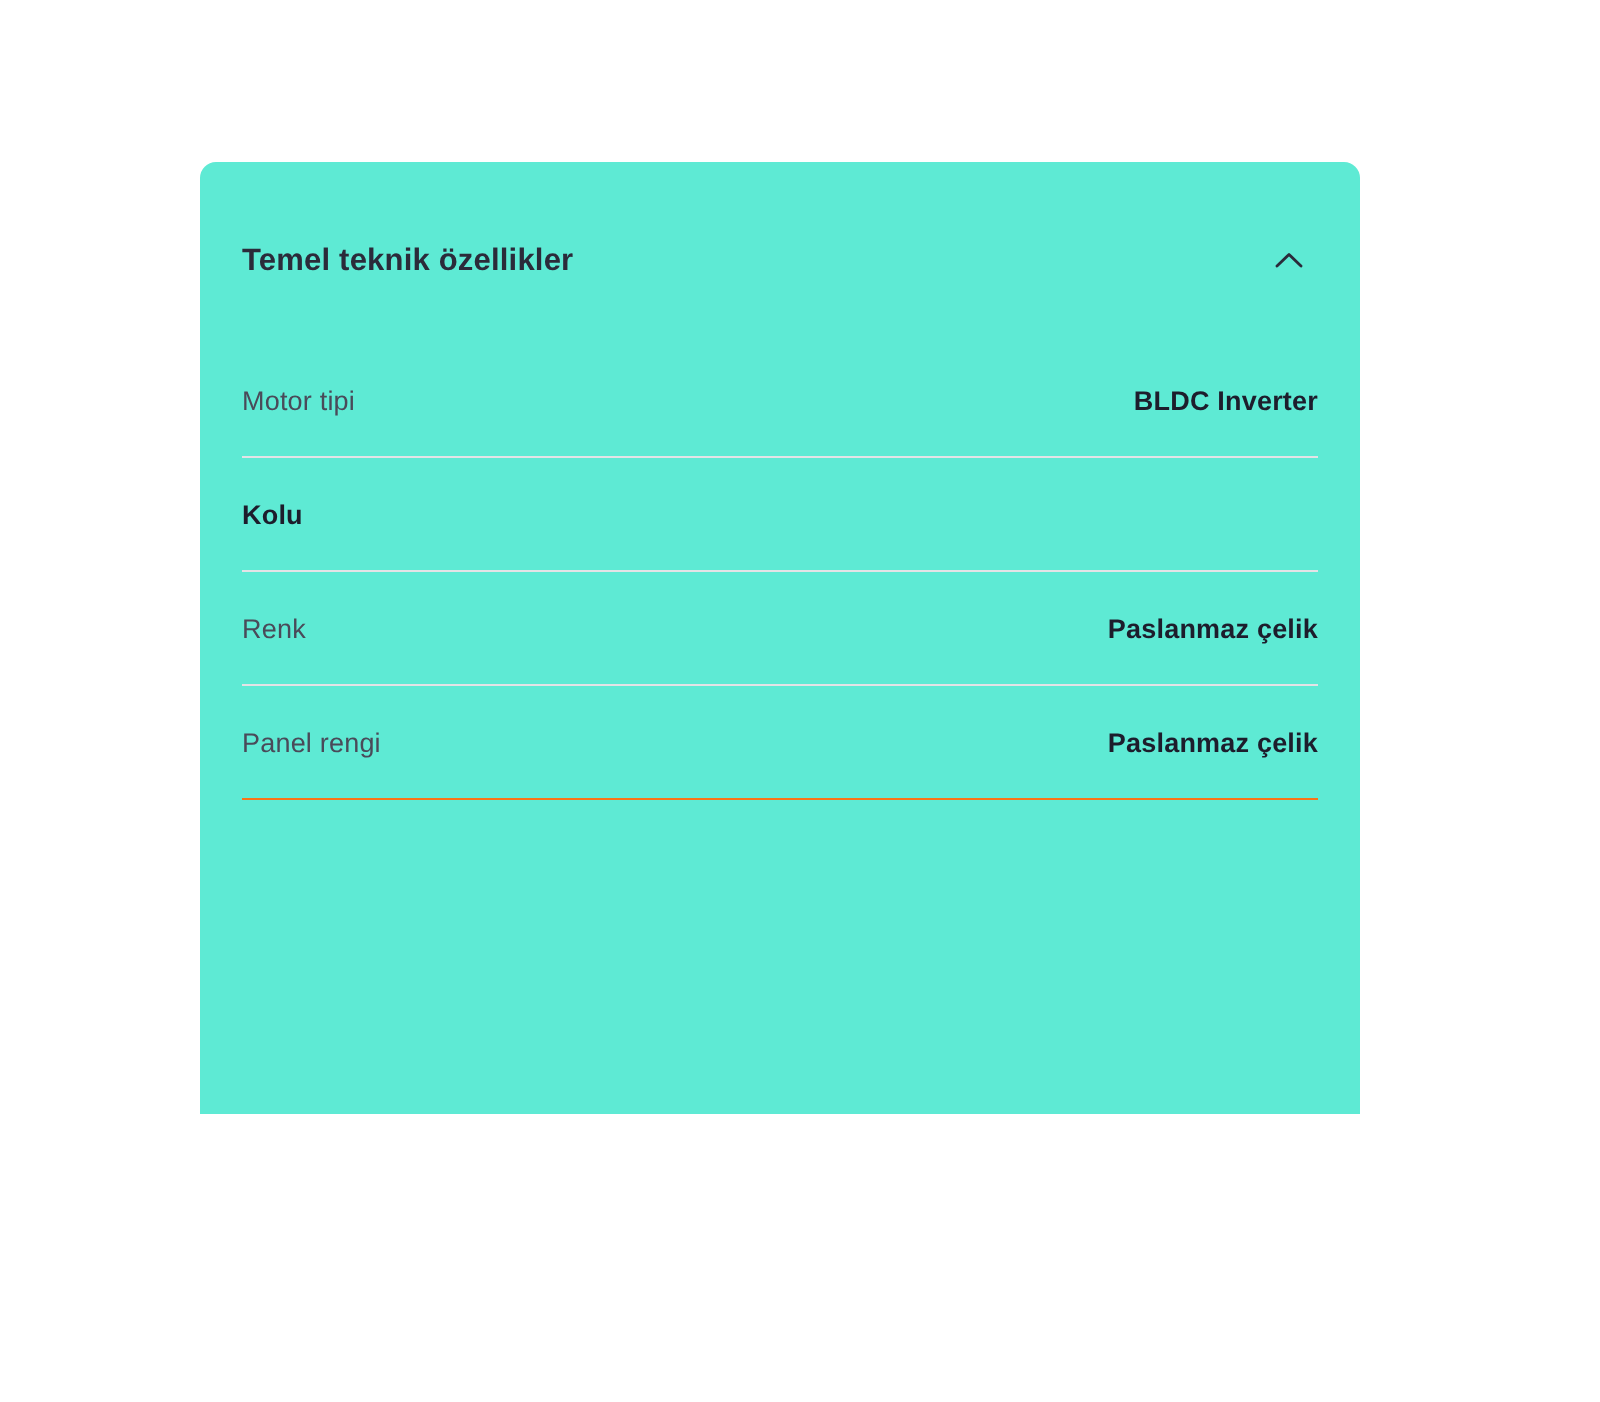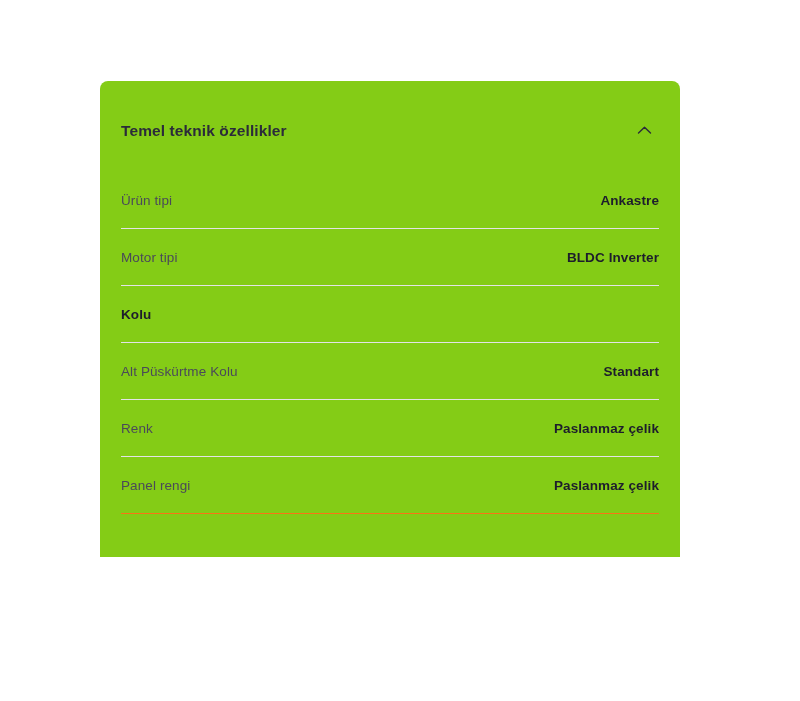--- a/index.html
+++ b/index.html
@@ -18,21 +18,21 @@
     background: #ffffff;
     overflow: hidden;
   }
 
   .spec-card {
     position: absolute;
     left: 100px;
     top: 81px;
     width: 580px;
     height: 476px;
-    background: #84cc16;
+    background: #5eead4;
     border-radius: 8px 8px 0 0;
     box-sizing: border-box;
     padding: 0 21px;
     overflow: hidden;
   }
 
   .card-header {
     display: flex;
     align-items: center;
     justify-content: space-between;
@@ -104,39 +104,31 @@
       <div class="card-title">Temel teknik özellikler</div>
       <button class="collapse-toggle">
         <span class="chevron-up">
           <svg width="17" height="17" viewBox="0 0 17 17" fill="none" xmlns="http://www.w3.org/2000/svg">
             <path d="M2.5 11 L8.5 5.2 L14.5 11" stroke="#2b2b3a" stroke-width="1.4" fill="none" stroke-linecap="round" stroke-linejoin="round"></path>
           </svg>
         </span>
       </button>
     </div>
 
-    <div class="spec-row">
-      <span class="spec-label">Ürün tipi</span>
-      <span class="spec-value">Ankastre</span>
-    </div>
 
 
     <div class="spec-row">
       <span class="spec-label">Motor tipi</span>
       <span class="spec-value">BLDC Inverter</span>
     </div>
 
     <div class="spec-row">
       <span class="spec-value">Kolu</span>
     </div>
 
-    <div class="spec-row">
-      <span class="spec-label">Alt Püskürtme Kolu</span>
-      <span class="spec-value">Standart</span>
-    </div>
 
     <div class="spec-row">
       <span class="spec-label">Renk</span>
       <span class="spec-value">Paslanmaz çelik</span>
     </div>
 
     <div class="spec-row">
       <span class="spec-label">Panel rengi</span>
       <span class="spec-value">Paslanmaz çelik</span>
     </div>

